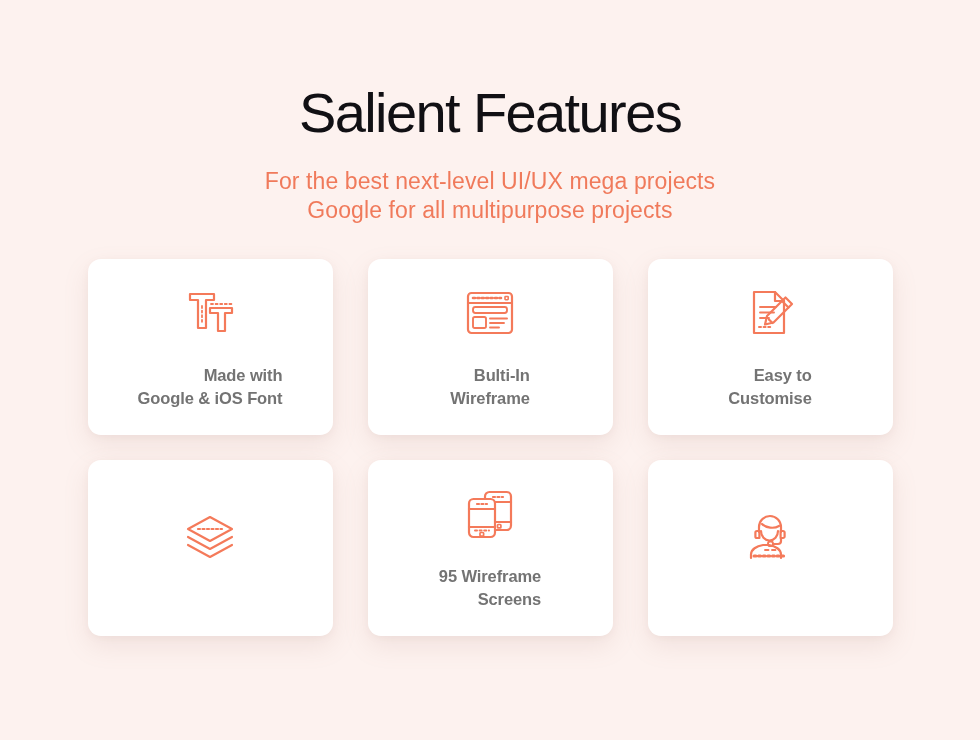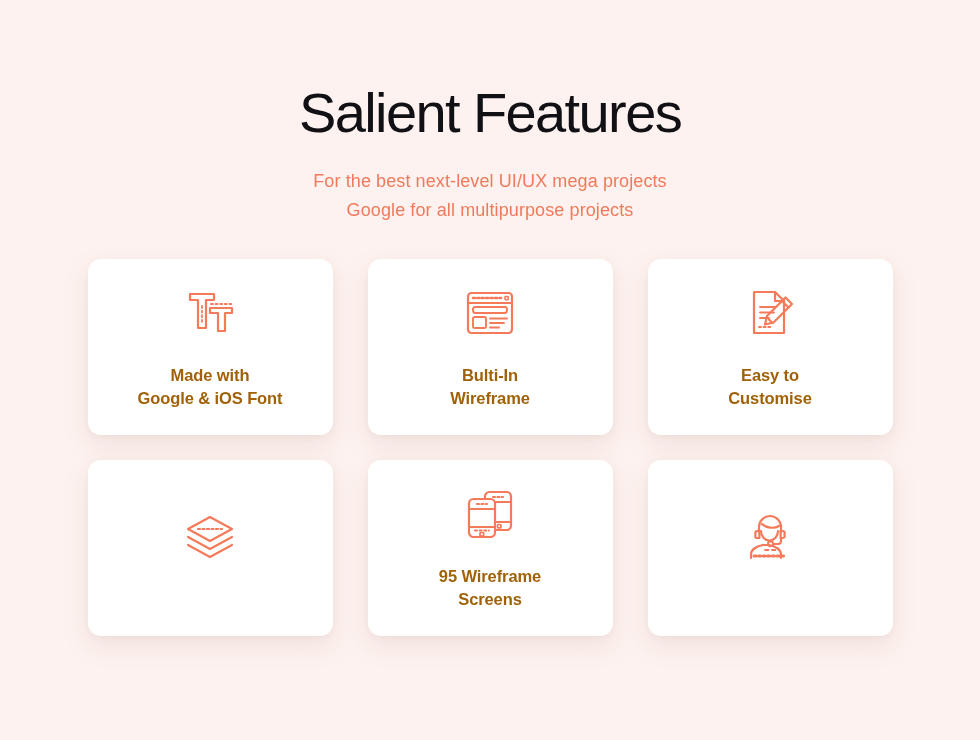--- a/index.html
+++ b/index.html
@@ -34,21 +34,21 @@
     line-height: 1.05;
     text-align: center;
   }
 
   .subtitle-block {
     margin-top: 24px;
     text-align: center;
   }
 
   .subtitle-line {
-    font-size: 18px;
+    font-size: 23px;
     color: #f07a5b;
     line-height: 29px;
     letter-spacing: 0.1px;
   }
 
   .cards-grid {
     margin-top: 34px;
     display: grid;
     grid-template-columns: repeat(3, 245px);
     grid-template-rows: repeat(2, 176px);
@@ -78,23 +78,23 @@
   }
 
   .card-icon svg {
     display: block;
     overflow: visible;
   }
 
   .card-label {
     font-size: 16.5px;
     font-weight: bold;
-    color: #a16207;
+    color: #737373;
     line-height: 23px;
-    text-align: center;
+    text-align: right;
     letter-spacing: -0.1px;
     white-space: pre-line;
   }
 </style>
 </head>
 <body>
 
 <div class="page">
 
   <h1 class="page-title">Salient Features</h1>

